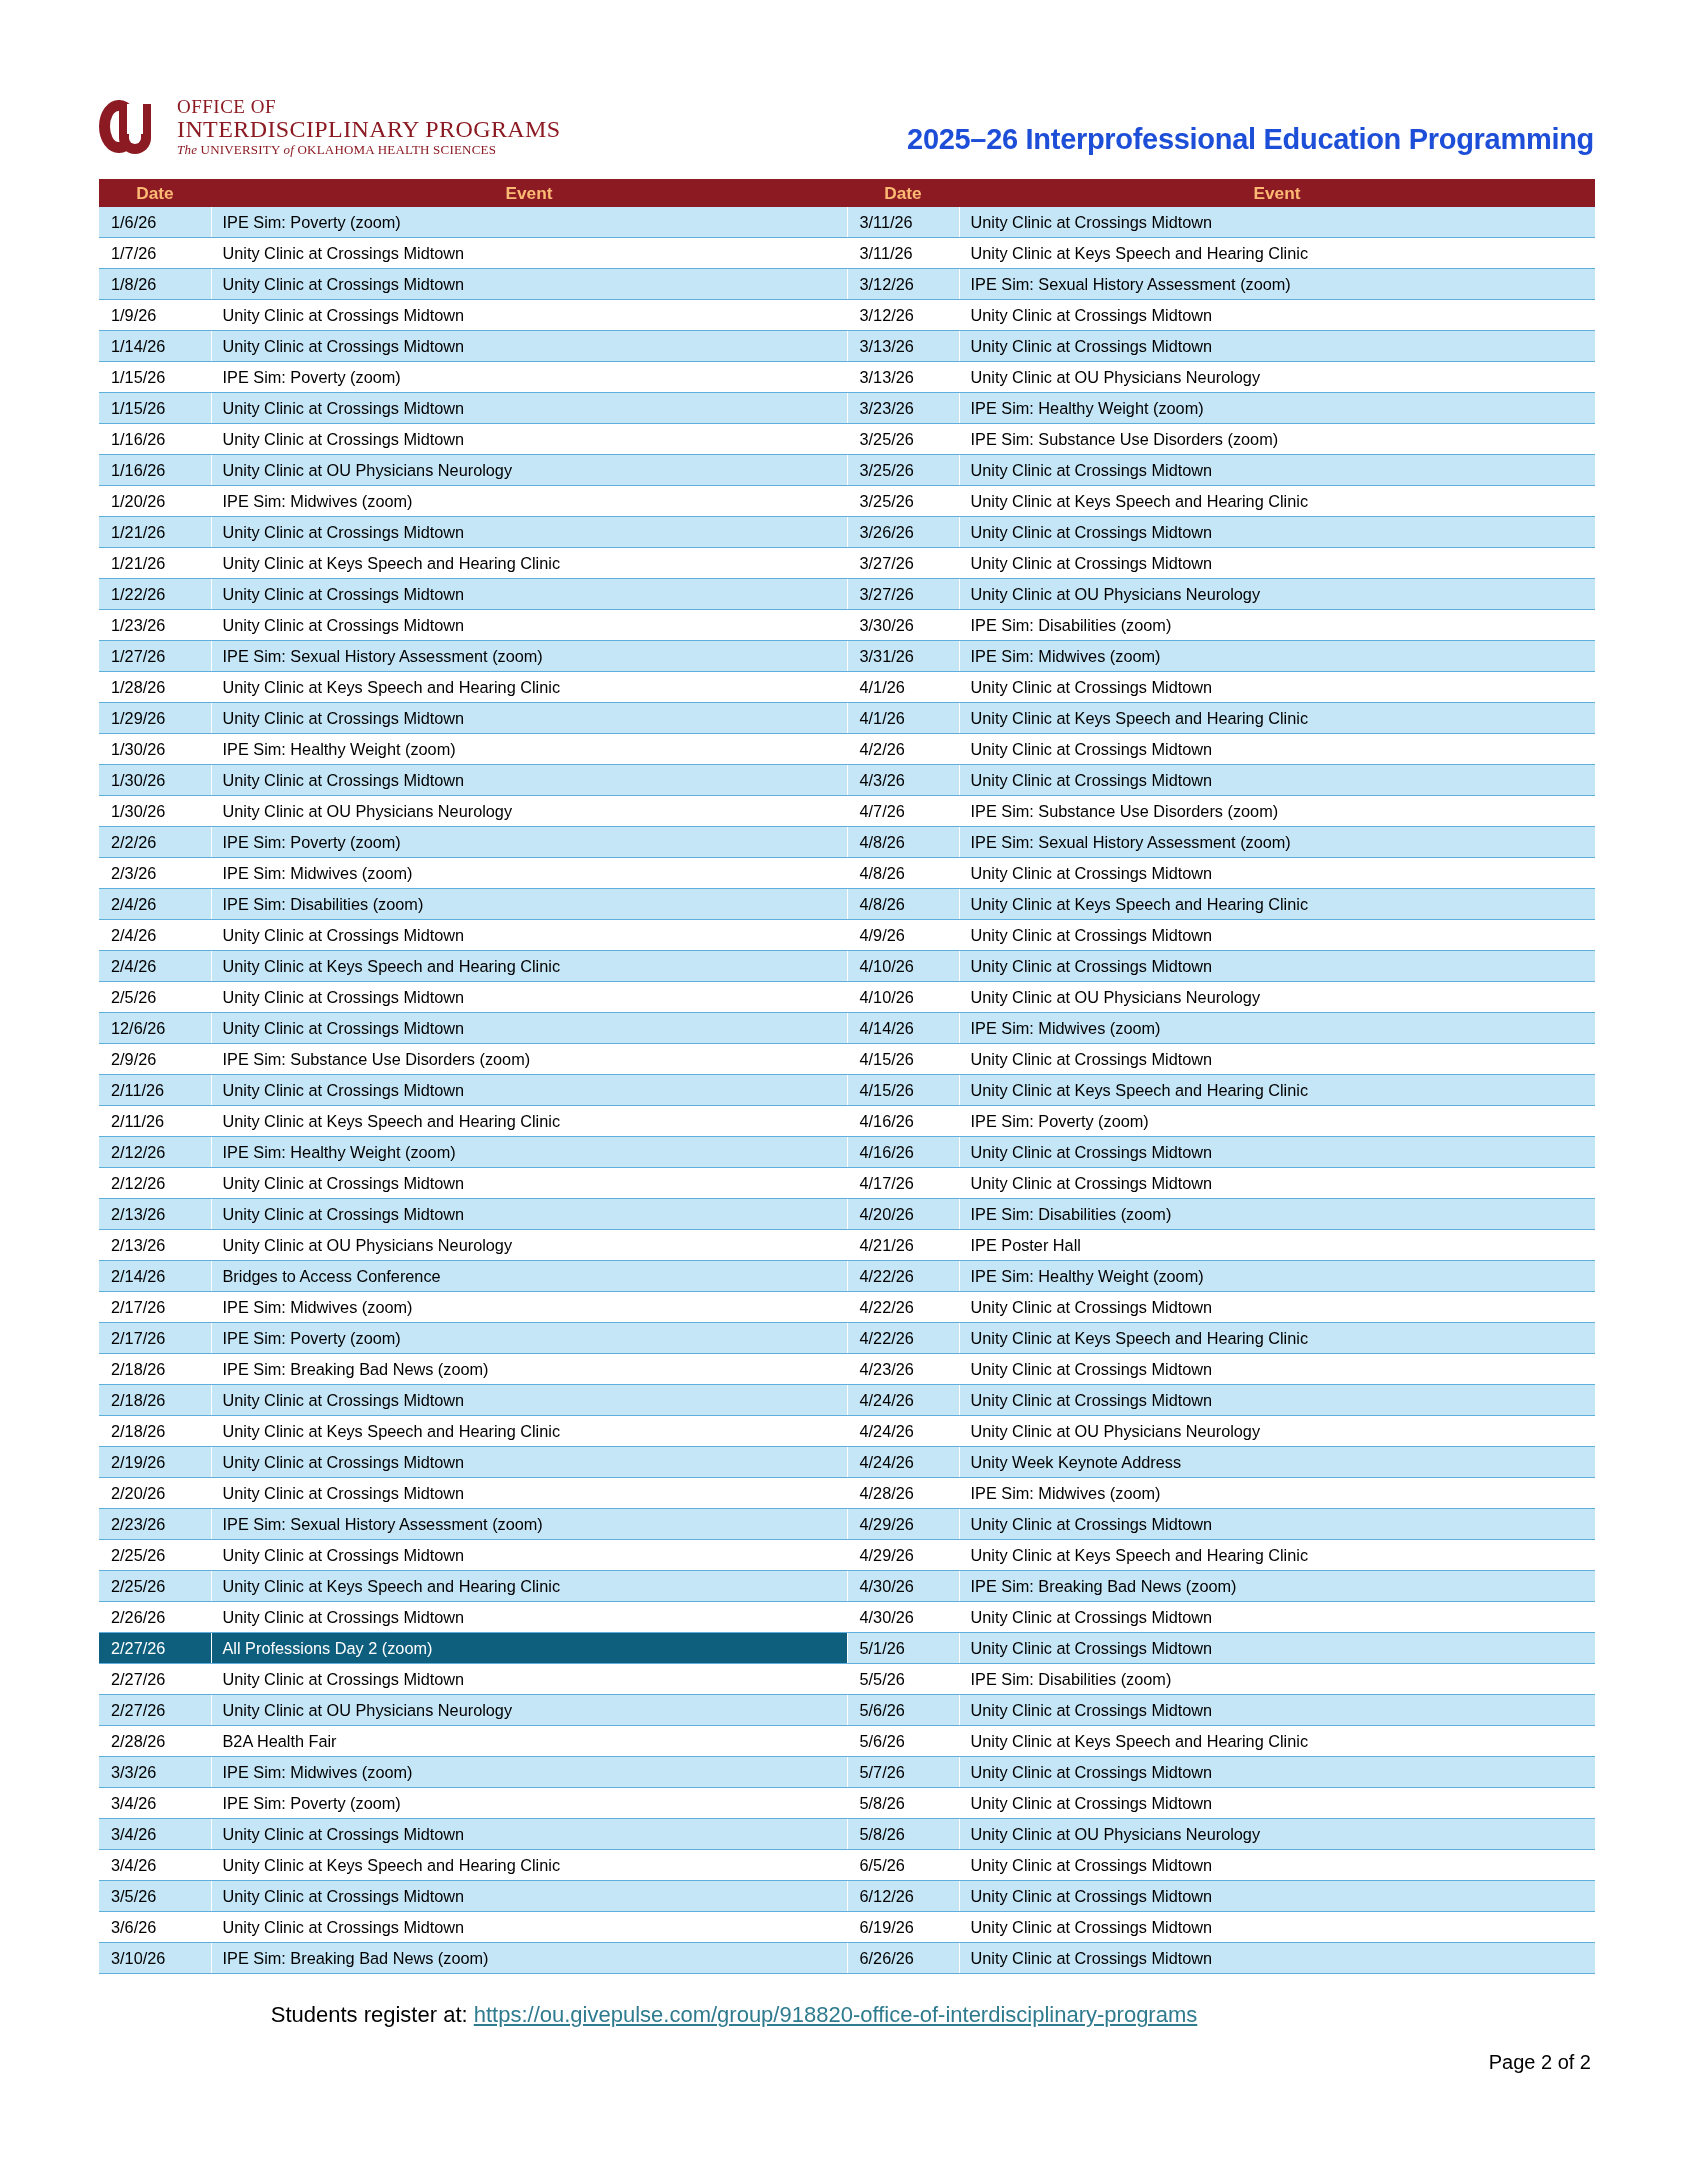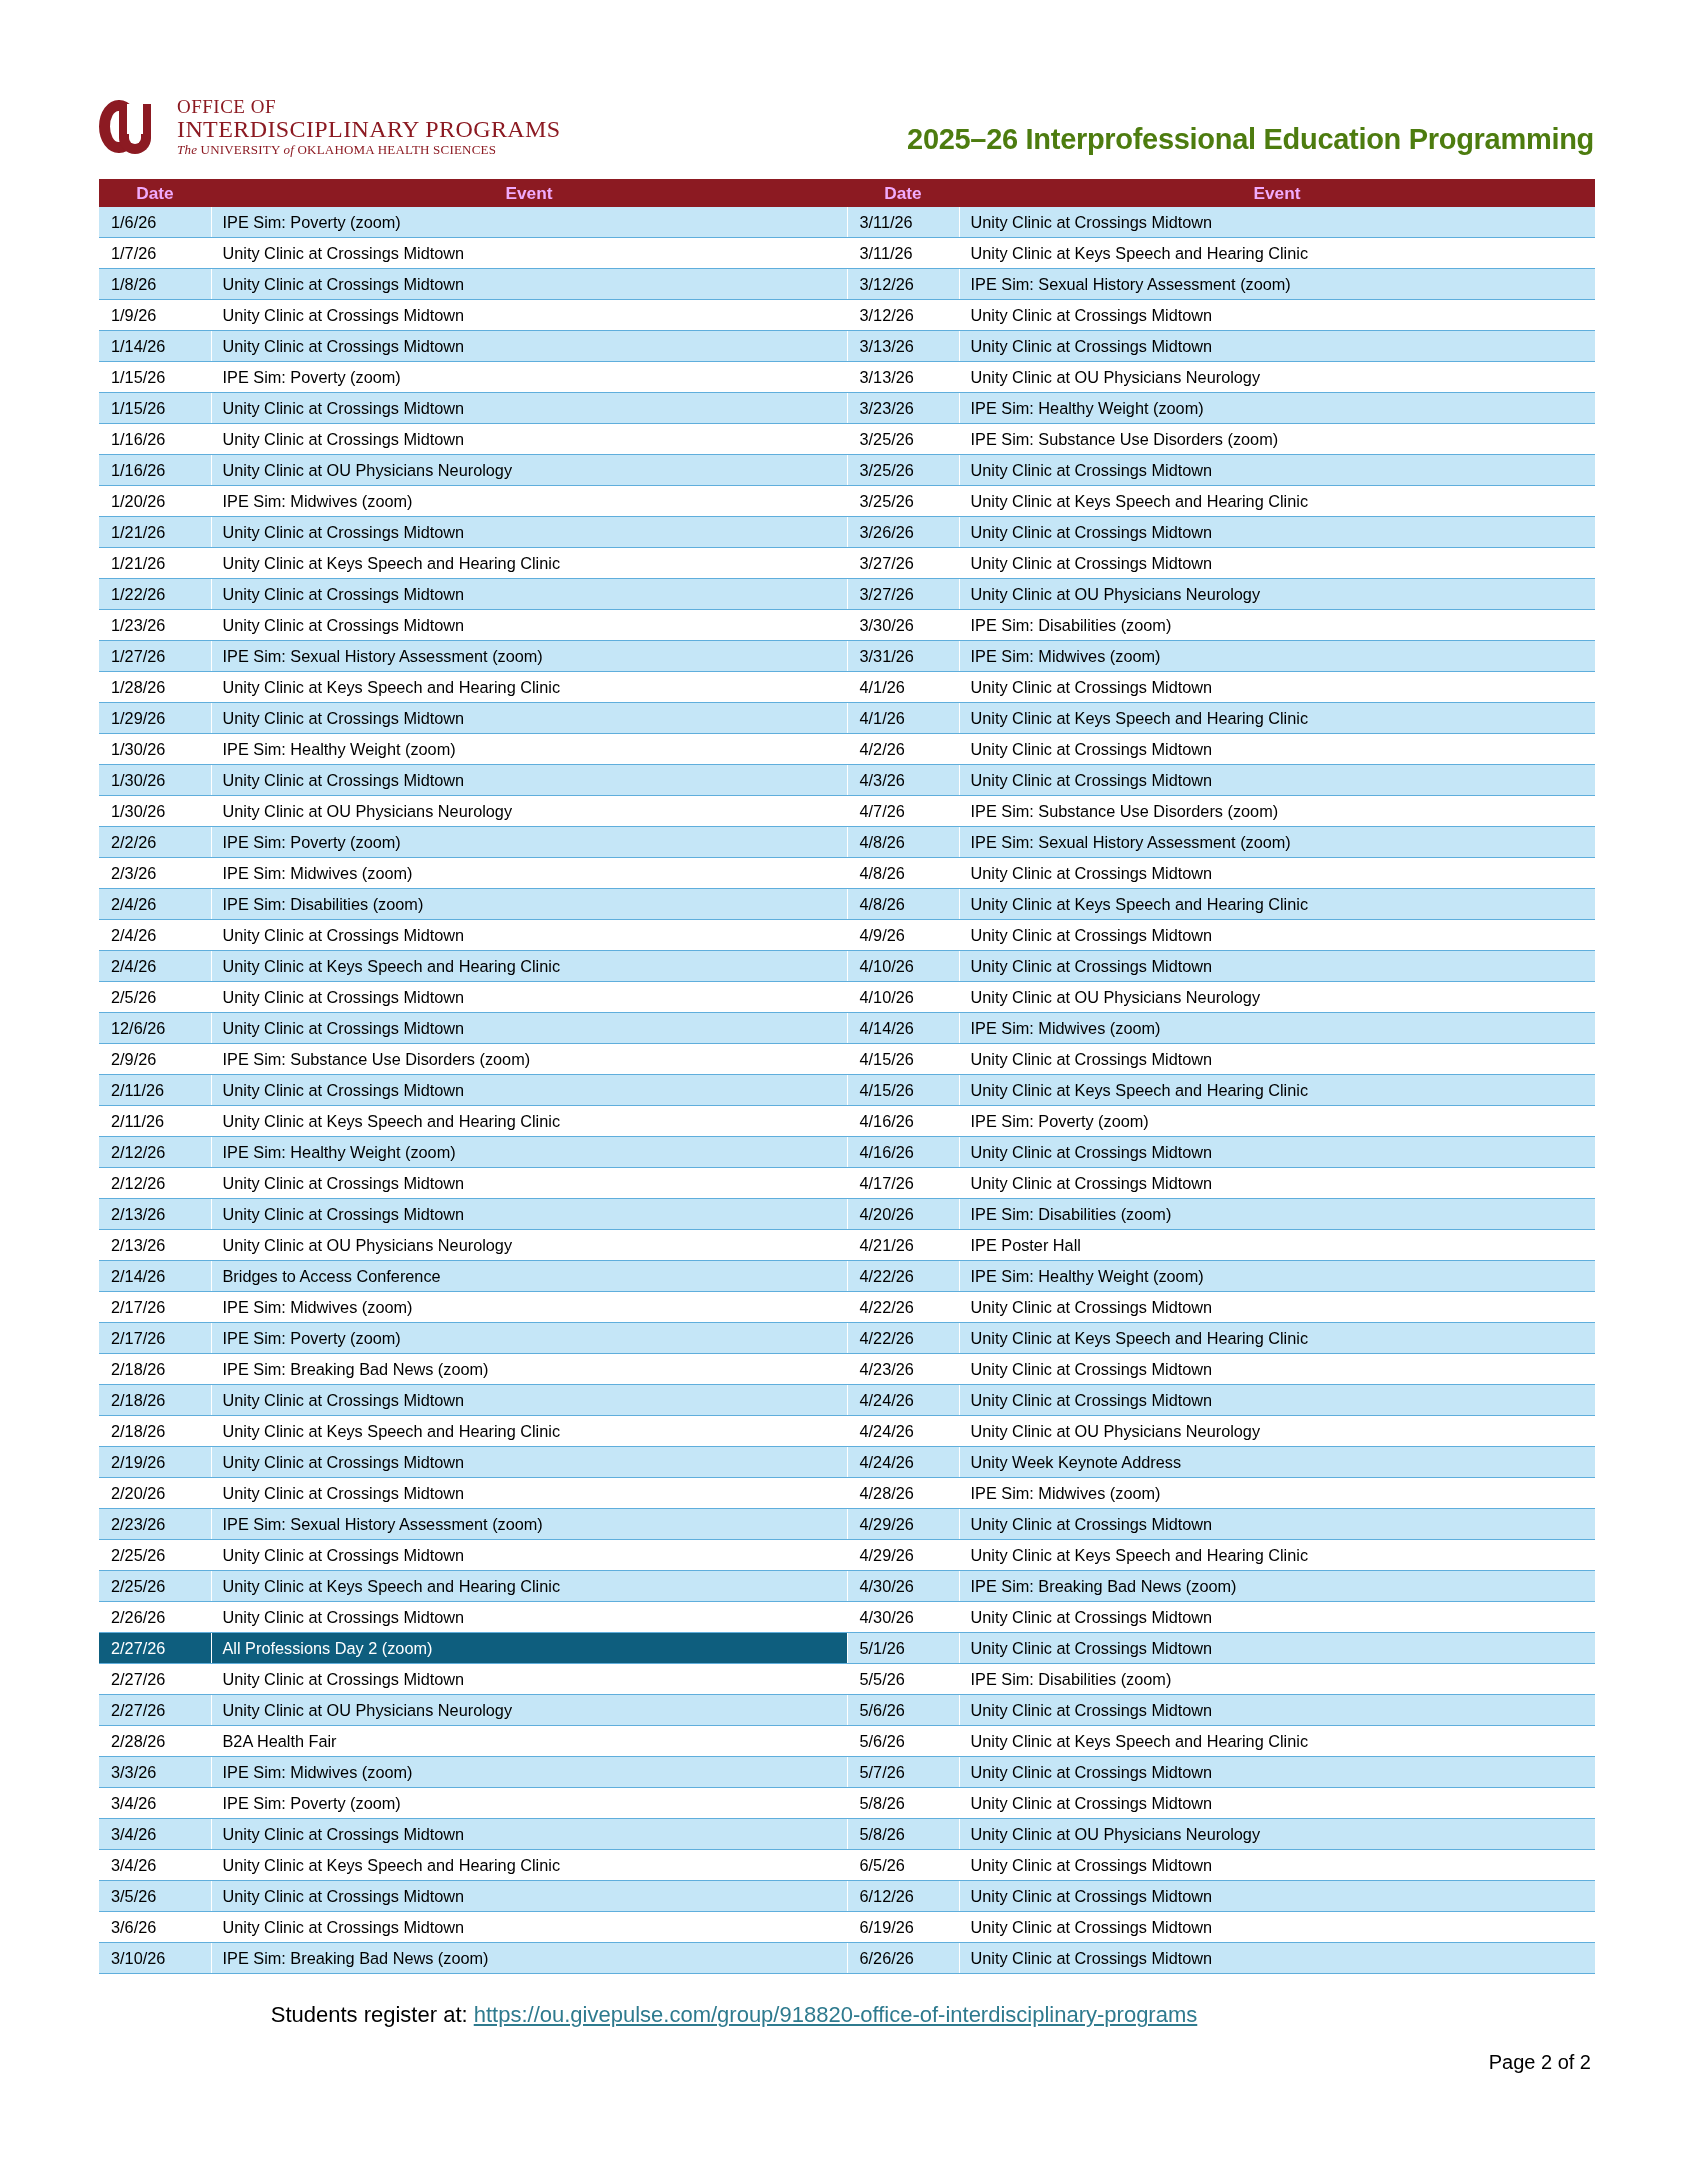--- a/index.html
+++ b/index.html
@@ -94,38 +94,38 @@
     letter-spacing: 0.2px;
   }
   .logo-line3 .ital {
     font-style: italic;
   }
 
   .doc-title {
     font-size: 29px;
     font-weight: bold;
     letter-spacing: -0.3px;
-    color: #4d7c0f;
+    color: #1d4ed8;
     white-space: nowrap;
     padding-bottom: 2px;
   }
 
   
   .sched-table {
     position: absolute;
     left: 99px;
     top: 179px;
     width: 1495px;
     border-collapse: collapse;
     table-layout: fixed;
     font-size: 16.3px;
   }
   .sched-table th {
     background: #8C1A22;
-    color: #f0abfc;
+    color: #fdba74;
     font-size: 17.3px;
     font-weight: bold;
     height: 28px;
     padding: 0;
     text-align: center;
     border: none;
   }
   .sched-table td {
     height: 30px;
     padding: 0 0 0 8px;

